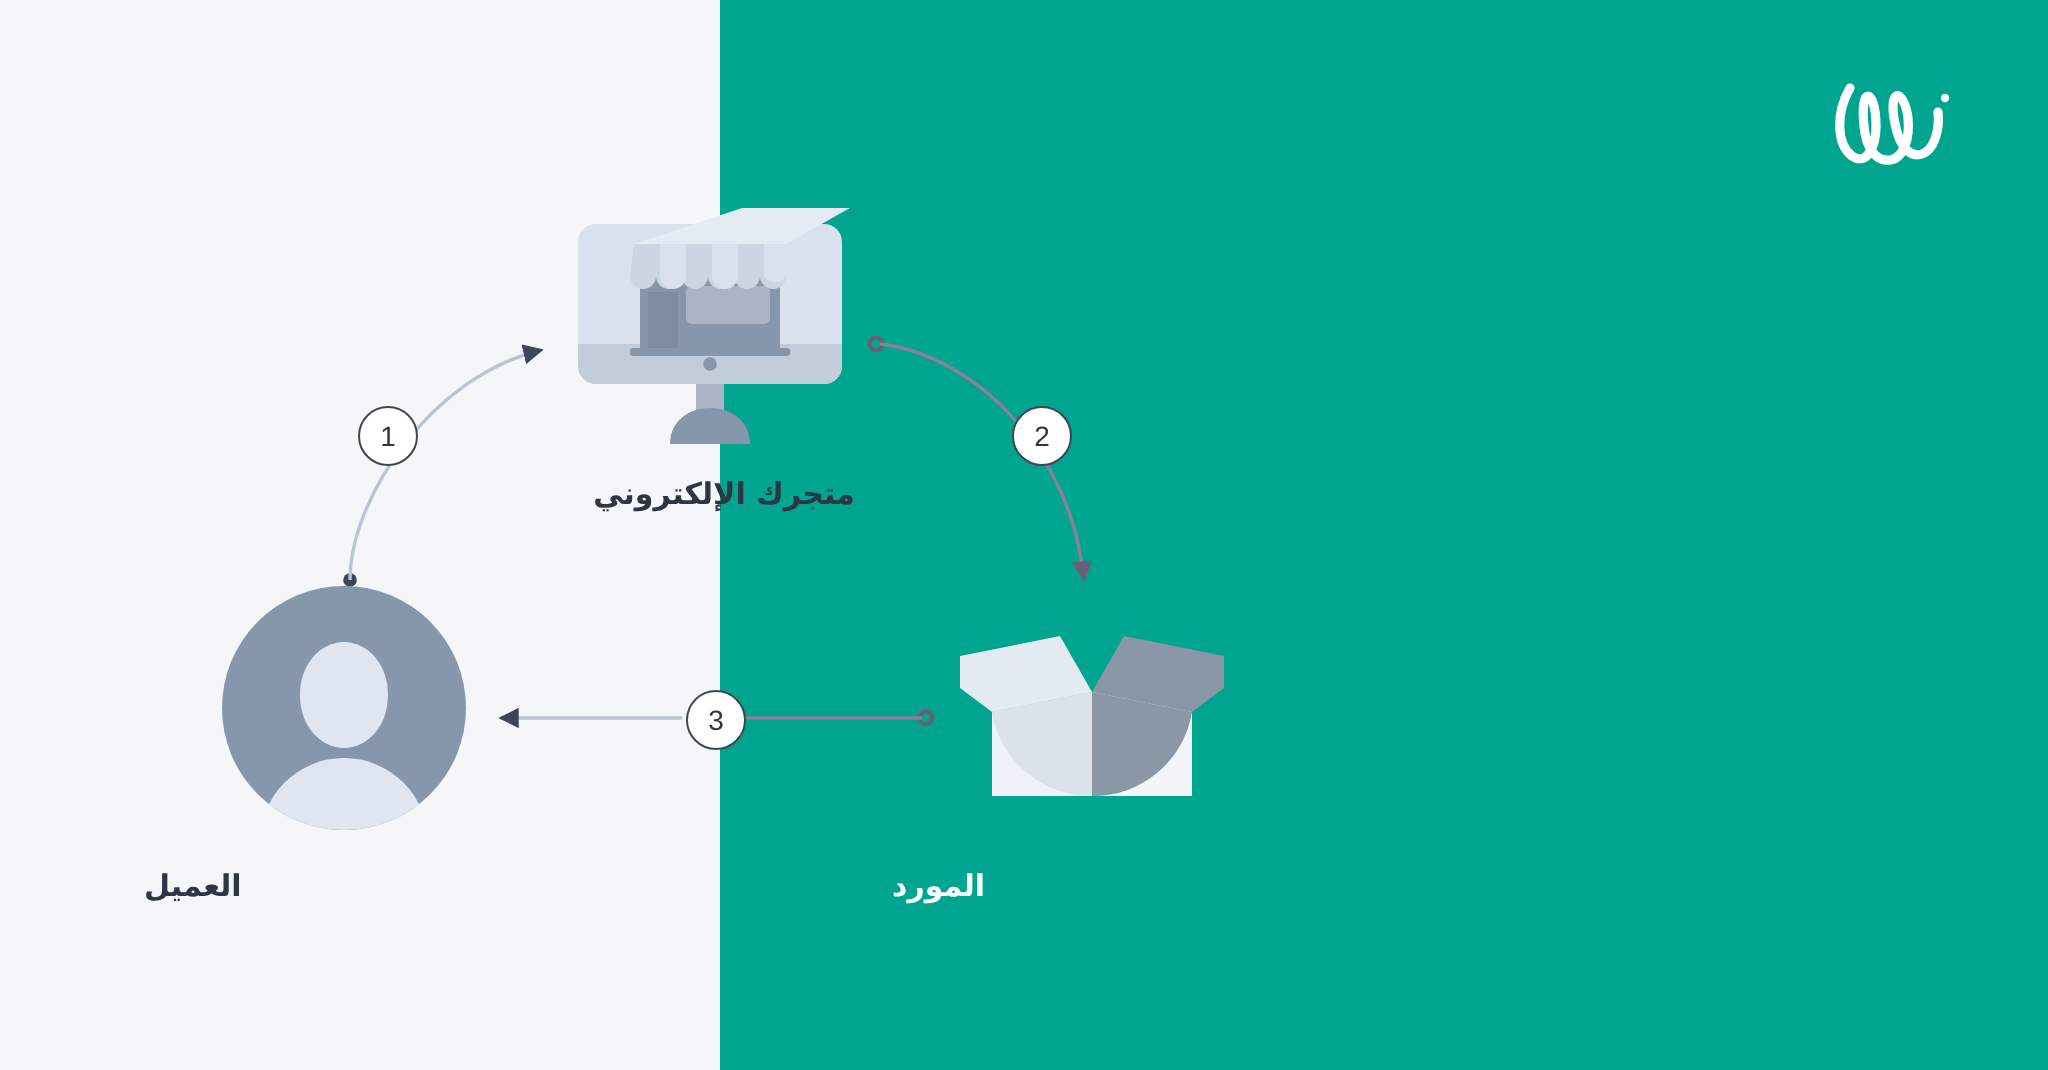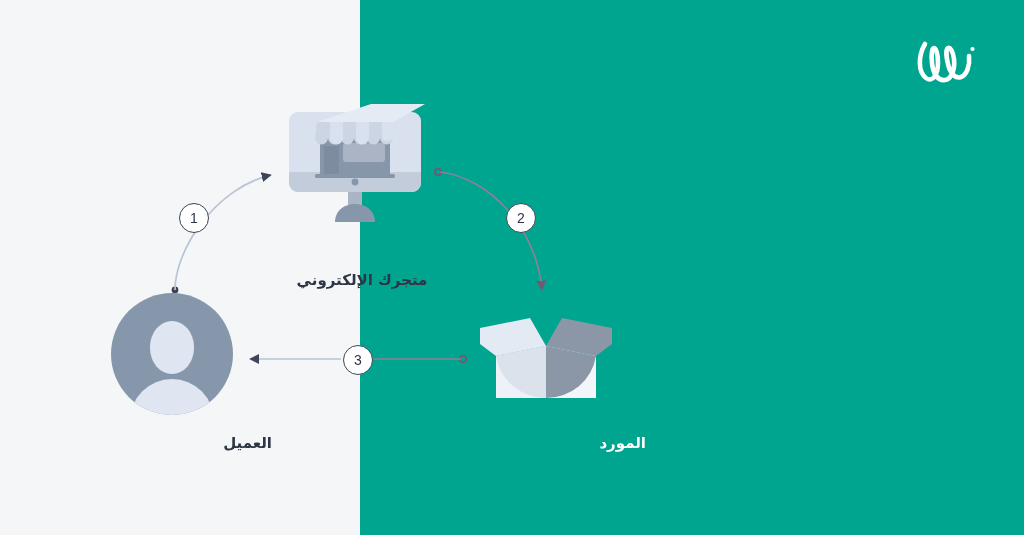--- a/index.html
+++ b/index.html
@@ -98,21 +98,20 @@
   .node-store-label {
     position: absolute;
     left: 262px;
     top: 238px;
     width: 200px;
     text-align: center;
     font-size: 15px;
     font-weight: bold;
     color: #2e3545;
     direction: rtl;
-    margin-top: 33px;
   }
 
   
   .node-customer {
     position: absolute;
     left: 111px;
     top: 293px;
     width: 122px;
     height: 122px;
   }
@@ -140,41 +139,41 @@
     width: 84px;
     height: 70px;
     border-radius: 42px 42px 0 0;
     background: #dfe6f2;
   }
   .node-customer-label {
     position: absolute;
     left: 72px;
     top: 434px;
     width: 200px;
-    text-align: right;
+    text-align: left;
     font-size: 15px;
     font-weight: bold;
     color: #2e3545;
     direction: rtl;
   }
 
   
   .node-supplier {
     position: absolute;
     left: 478px;
     top: 316px;
     width: 136px;
     height: 84px;
   }
   .node-supplier-label {
     position: absolute;
     left: 446px;
     top: 434px;
     width: 200px;
-    text-align: right;
+    text-align: left;
     font-size: 15px;
     font-weight: bold;
     color: #ffffff;
     direction: rtl;
   }
 </style>
 </head>
 <body>
 
 <div id="infographic">

